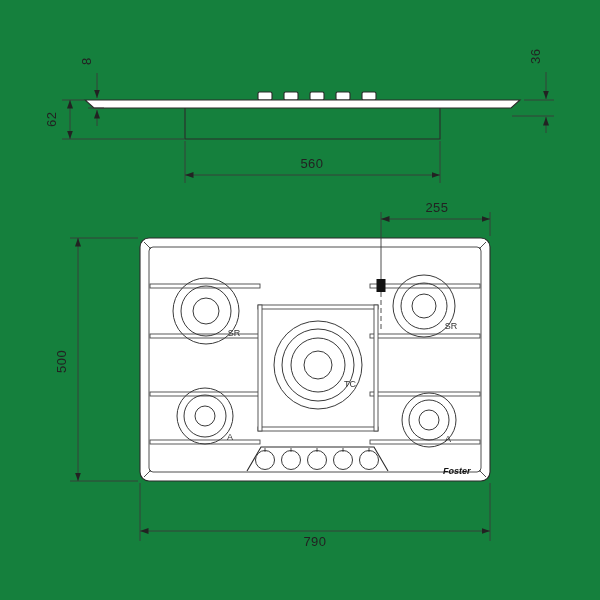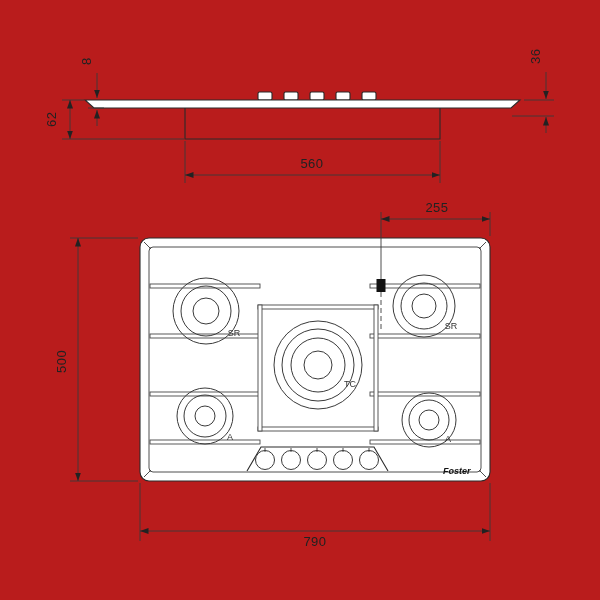--- a/index.html
+++ b/index.html
@@ -1,16 +1,16 @@
 <!DOCTYPE html>
 <html><head>
 <meta charset="utf-8">
 <style>
   html,body{margin:0;padding:0;background:#ffffff}
-  .canvas{width:600px;height:600px;background:#b91c1c;position:relative;font-family:"Liberation Sans",sans-serif}
+  .canvas{width:600px;height:600px;background:#15803d;position:relative;font-family:"Liberation Sans",sans-serif}
   svg{display:block}
   text{font-family:"Liberation Sans",sans-serif;fill:#222222}
   .dim-text{font-size:13px;letter-spacing:0.5px}
   .burner-label{font-size:9px;fill:#333333}
   .brand{font-size:9px;font-weight:bold;font-style:italic;fill:#111111}
   .ln{stroke:#2b2b2b;stroke-width:1.1;fill:none}
   .thin{stroke:#3a3a3a;stroke-width:0.9;fill:none}
   .shape{stroke:#2b2b2b;stroke-width:1.1;fill:#ffffff}
   .bar{stroke:#474747;stroke-width:0.9;fill:#ffffff}
   .circ{stroke:#3a3a3a;stroke-width:1;fill:none}

